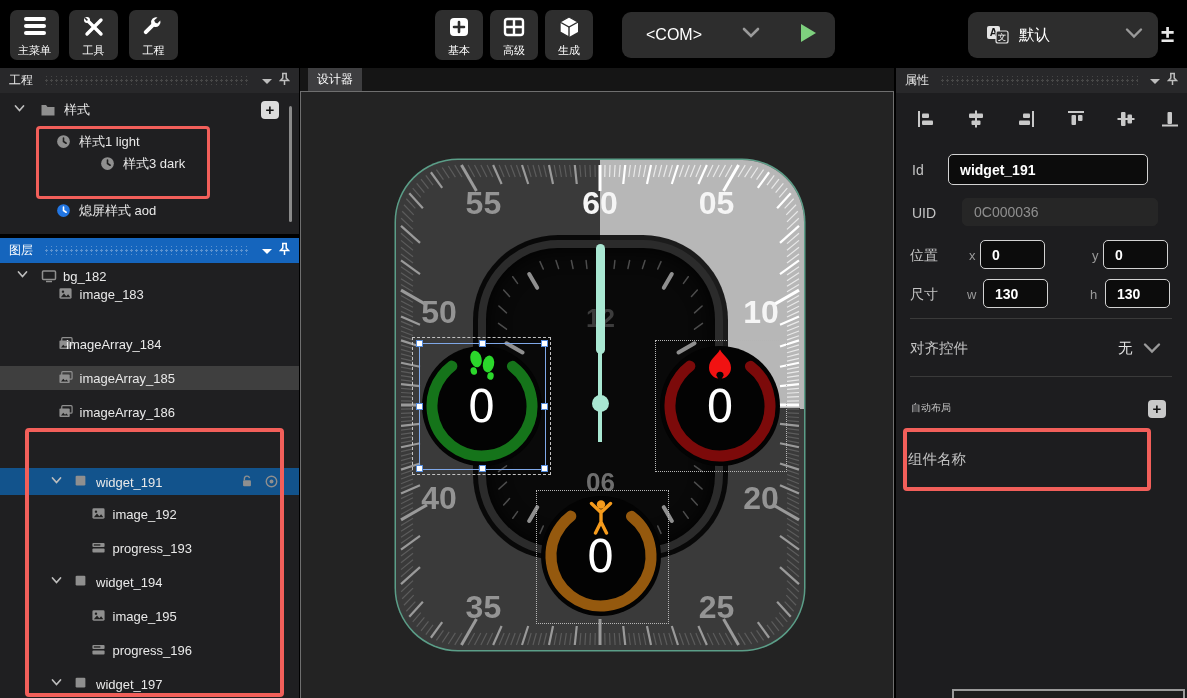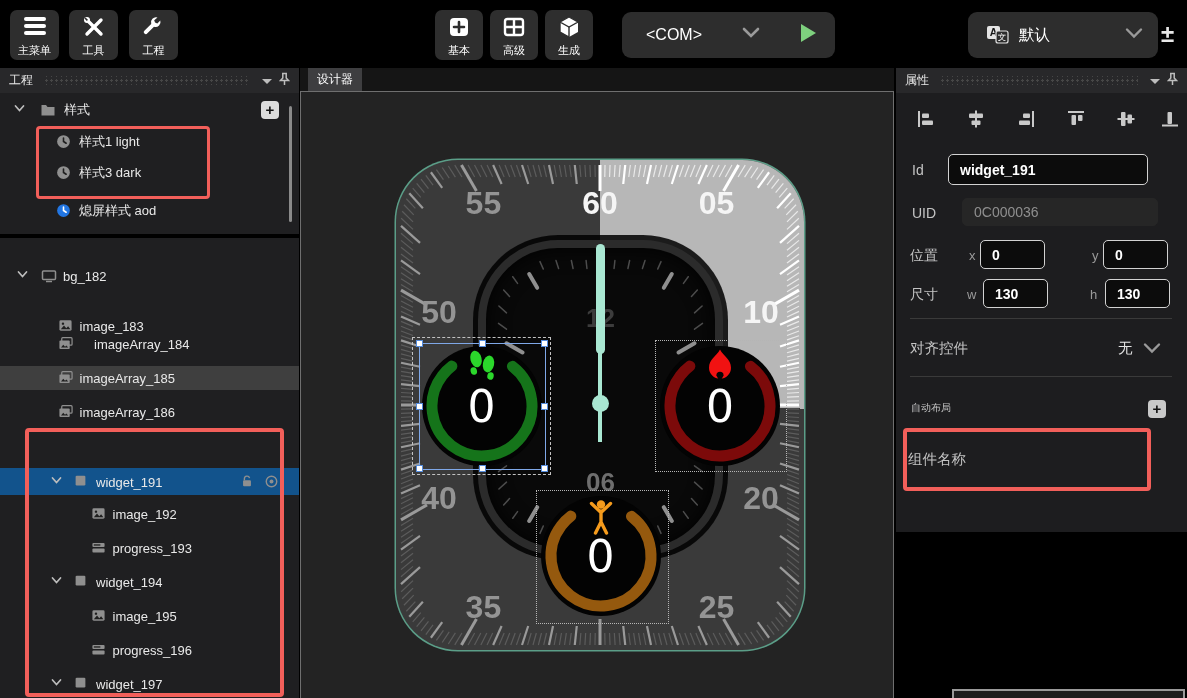--- a/index.html
+++ b/index.html
@@ -187,21 +187,21 @@
   <div id="project-items">
       <div class="trow" style="top: 62px;">
         <span class="ticon" style="left: 56px; color: rgb(144, 144, 144);">
           <svg width="15" height="15" viewBox="0 0 16 16">
             <circle cx="8" cy="8" r="6.8" fill="currentColor"></circle>
             <path d="M8 4.2V8l2.8 1.9" fill="none" stroke="var(--hands,#1f1f1f)" stroke-width="1.7" stroke-linecap="round"></path>
           </svg>
         </span>
         <span class="lab" style="left: 79px;">样式1 light</span>
       </div>
-      <div class="trow" style="top: 93px;">
+      <div class="trow" style="top: 84px; margin-left: 44px;">
         <span class="ticon" style="left: 56px; color: rgb(144, 144, 144);">
           <svg width="15" height="15" viewBox="0 0 16 16">
             <circle cx="8" cy="8" r="6.8" fill="currentColor"></circle>
             <path d="M8 4.2V8l2.8 1.9" fill="none" stroke="var(--hands,#1f1f1f)" stroke-width="1.7" stroke-linecap="round"></path>
           </svg>
         </span>
         <span class="lab" style="left: 79px;">样式3 dark</span>
       </div>
       <div class="trow" style="top: 131px;">
         <span class="ticon" style="left: 56px; color: rgb(34, 118, 227); --hands: #fff;">
@@ -211,52 +211,64 @@
           </svg>
         </span>
         <span class="lab" style="left: 79px;">熄屏样式 aod</span>
       </div>
     </div>
   <div class="abs" style="left:289px;top:38px;width:3px;height:116px;background:#8a8a8a;border-radius:2px"></div>
   <div class="ann" style="left:36px;top:58px;width:168px;height:67px"></div>
 </div>
 
 <div class="panel" id="layers-panel" style="left:0;top:238px;width:299px;height:460px">
+  <div class="phead blue">
+    <span class="t">图层</span>
+    <span class="dots"></span>
+    <span><svg width="12" height="8">
+          <path d="M1 1l5 5 5-5" fill="#fff"></path>
+        </svg></span>
+    <span><svg width="11" height="14">
+          <g stroke="#fff" stroke-width="1.5" fill="none">
+            <path d="M3 1.5h5M3.8 1.5v4.5L1.5 8.5h8L7.2 6V1.5M5.5 8.5V13"></path>
+          </g>
+        </svg></span>
+  </div>
   <div id="layers-tree">
       <div class="trow" style="top: 26px; height: 24px;">
         <span style="left: 16px;"><svg width="13" height="13">
             <path d="M2.5 4l4 4.5 4-4.5" fill="none" stroke="#bdbdbd" stroke-width="1.7" stroke-linecap="round"></path>
           </svg></span>
         <span class="ticon" style="left: 41px;">
           <svg width="16" height="16" viewBox="0 0 16 16">
             <rect x="1.5" y="3" width="13" height="8.5" rx="1" fill="none" stroke="currentColor" stroke-width="1.5"></rect>
             <path d="M5 13.5h6" stroke="currentColor" stroke-width="1.5"></path>
           </svg>
         </span>
         <span class="lab" style="left: 63px;">bg_182</span>
       </div>
-      <div class="trow" style="top: 76px; height: 24px;">
+      <div class="trow" style="top: 44px; height: 24px;">
         <span class="ticon" style="left: 57.5px;">
           <svg width="15" height="15" viewBox="0 0 16 16">
             <rect x="1.5" y="2.5" width="13" height="11" rx="1.5" fill="currentColor"></rect>
             <circle cx="5.3" cy="6" r="1.3" fill="#1f1f1f"></circle>
             <path d="M3 12l3.4-4 2.4 2.8 2-2 2.4 3.2z" fill="#1f1f1f"></path>
           </svg>
         </span>
         <span class="lab" style="left: 79.5px;">image_183</span>
       </div>
       <div class="trow" style="top: 94px; height: 24px;">
         <span class="ticon" style="left: 57.5px;">
           <svg width="15" height="15" viewBox="0 0 16 16">
             <rect x="4" y="1.8" width="11" height="8" rx="1" fill="none" stroke="currentColor" stroke-width="1.3"></rect>
             <rect x="1.5" y="4.8" width="11" height="9" rx="1" fill="currentColor"></rect>
             <path d="M3.2 12.2l2.4-3 1.9 2.2 1.4-1.4 2 2.2z" fill="#1f1f1f"></path>
           </svg>
         </span>
-        <span class="lab" style="left: 94px;">imageArray_184</span>
+        <span class="lab" style="left: 66px;">imageArray_184</span>
       </div>
       <div class="trow" style="top: 128px; height: 24px; background: rgb(63, 63, 63);">
         <span class="ticon" style="left: 57.5px;">
           <svg width="15" height="15" viewBox="0 0 16 16">
             <rect x="4" y="1.8" width="11" height="8" rx="1" fill="none" stroke="currentColor" stroke-width="1.3"></rect>
             <rect x="1.5" y="4.8" width="11" height="9" rx="1" fill="currentColor"></rect>
             <path d="M3.2 12.2l2.4-3 1.9 2.2 1.4-1.4 2 2.2z" fill="#1f1f1f"></path>
           </svg>
         </span>
         <span class="lab" style="left: 79.5px;">imageArray_185</span>
@@ -808,21 +820,21 @@
           <span class="handle" style="left: calc(0% - 3.5px); top: calc(100% - 3.5px);"></span>
           <span class="handle" style="left: calc(50% - 3.5px); top: calc(100% - 3.5px);"></span>
           <span class="handle" style="left: calc(100% - 3.5px); top: calc(100% - 3.5px);"></span>
         </div>
         <div class="selrect" style="left:258.5px;top:179.5px;width:130px;height:130px;border:1px dotted #b5b5b5"></div>
         <div class="selrect" style="left:139.5px;top:329.5px;width:131px;height:132px;border:1px dotted #b5b5b5"></div>
       </div>
   </div>
 </div>
 
-<div class="panel" style="left:896px;top:68px;width:291px;height:464px;background:#1d1d1f">
+<div class="panel" style="left:896px;top:68px;width:291px;height:630px;background:#1d1d1f">
   <div class="phead">
     <span class="t">属性</span>
     <span class="dots"></span>
     <span><svg width="12" height="8">
           <path d="M1 1l5 5 5-5" fill="#bdbdbd"></path>
         </svg></span>
     <span><svg width="11" height="14">
           <g stroke="#bdbdbd" stroke-width="1.5" fill="none">
             <path d="M3 1.5h5M3.8 1.5v4.5L1.5 8.5h8L7.2 6V1.5M5.5 8.5V13"></path>
           </g>

